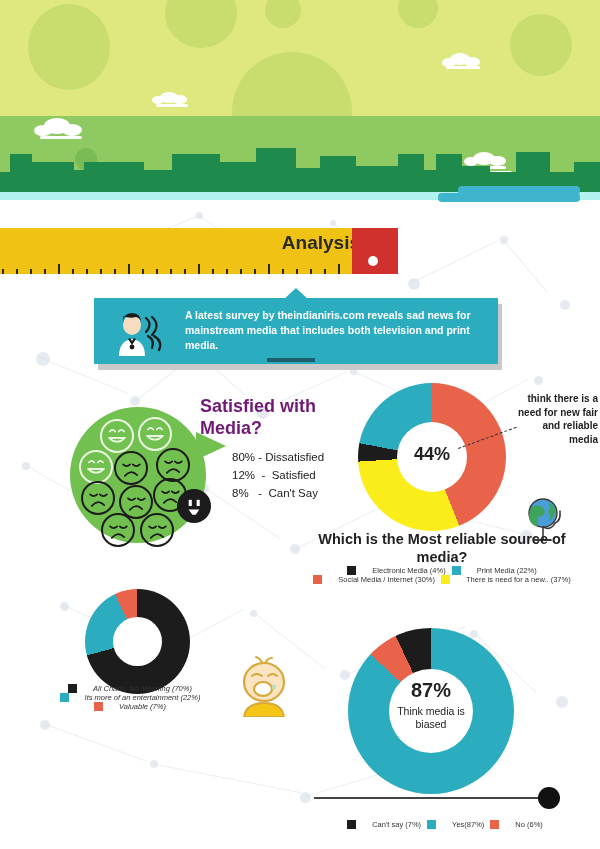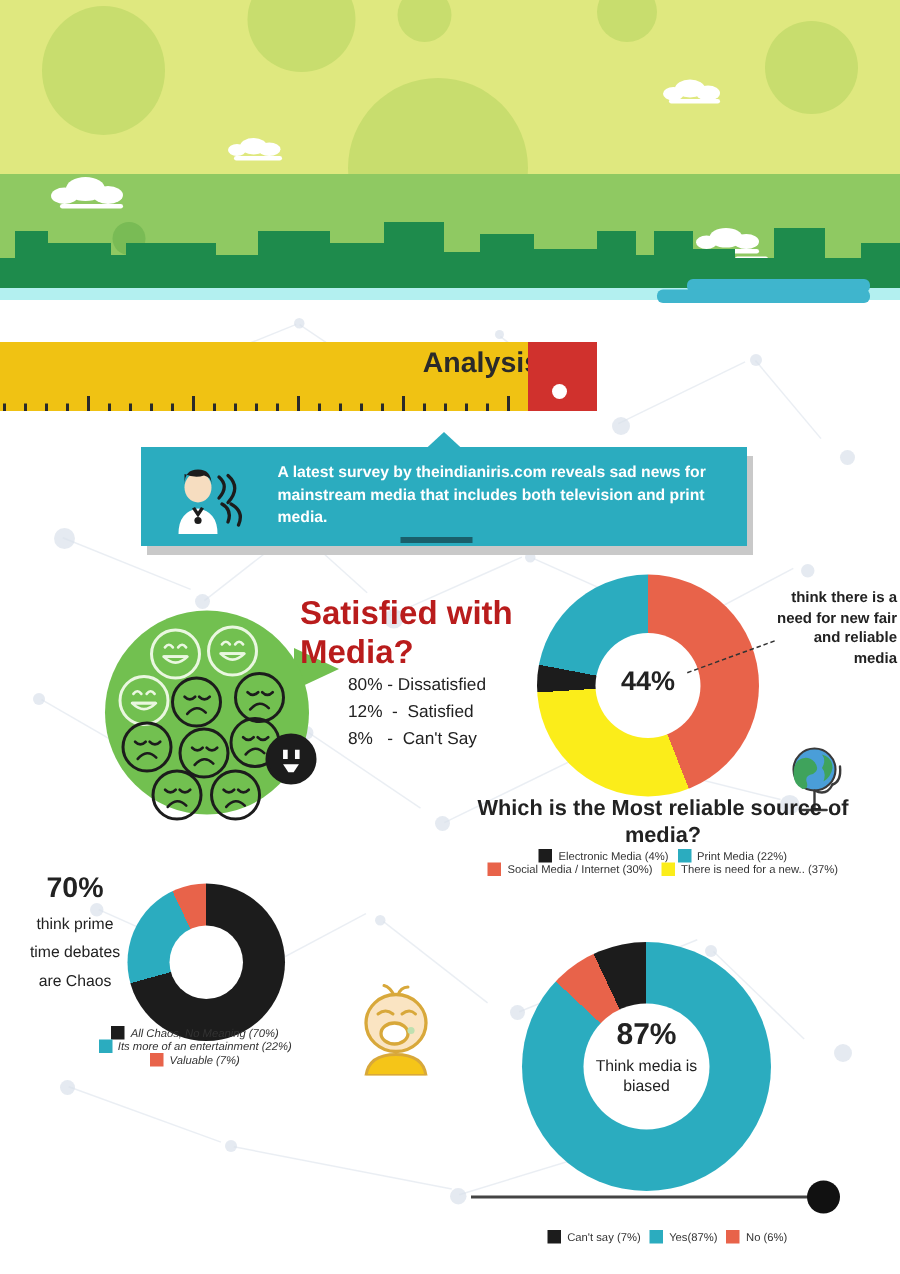--- a/index.html
+++ b/index.html
@@ -67,21 +67,21 @@
   .blob { position:absolute; left:70px; top:407px; width:136px; height:136px; border-radius:50%; background:#72c050; }
   .blob-tail {
     position:absolute; left:196px; top:432px; width:0; height:0;
     border-top:14px solid transparent; border-bottom:14px solid transparent;
     border-left:30px solid #72c050;
   }
   .face { position:absolute; width:34px; height:34px; border-radius:50%; border:2px solid #1c1c1c; }
   .face.happy { border-color:#eaf7e0; }
   .face.black { background:#1c1c1c; border-color:#1c1c1c; }
 
-  .sat-title { position:absolute; left:200px; top:396px; width:170px; font-size:22px; font-weight:bold; color:#b91c1c; line-height:1.2; }
+  .sat-title { position:absolute; left:200px; top:396px; width:170px; font-size:18px; font-weight:bold; color:#701a75; line-height:1.2; }
   .sat-list { position:absolute; left:232px; top:449px; font-size:11.5px; color:#222; line-height:1.55; white-space:pre; }
 
   
   .donut { position:absolute; border-radius:50%; }
   .donut-hole { position:absolute; border-radius:50%; background:#fff; }
   .donut-center { position:absolute; text-align:center; }
 
   .d44 { left:358px; top:383px; width:148px; height:148px; }
   .d44h { left:397px; top:422px; width:70px; height:70px; }
   .d44c { left:397px; top:444px; width:70px; font-size:18px; font-weight:bold; color:#222; }
@@ -91,21 +91,21 @@
     font-size:10px; color:#222; line-height:1.35;font-weight:bold;
   }
   .dashline { position:absolute; left:458px; top:448px; width:62px; height:1px;
     border-top:1.5px dashed #333; transform:rotate(-20deg); transform-origin:0 0; }
 
   .rel-title { position:absolute; left:300px; top:530px; width:284px; text-align:center;
     font-size:14.5px; font-weight:bold; color:#222; line-height:1.25; }
 
   .legend { position:absolute; }
   .leg-row { display:flex; align-items:center; justify-content:center; gap:6px; }
-  .leg-item { display:inline-flex; align-items:center; gap:4px; }
+  .leg-item { display:inline-flex; align-items:center; gap:16px; }
   .swatch { display:inline-block; width:9px; height:9px; flex:0 0 auto; }
   .leg-text { font-size:7.5px; color:#333; white-space:nowrap; }
 
   .d70 { left:85px; top:589px; width:105px; height:105px; }
   .d70h { left:113px; top:617px; width:49px; height:49px; }
   .s70 { position:absolute; left:14px; top:582px; width:72px; text-align:center; line-height:1.2; }
   .s70 .big { font-size:19px; font-weight:bold; color:#222; display:block; }
   .s70 .small { font-size:10.5px; color:#222; }
 
   .d87 { left:348px; top:628px; width:166px; height:166px; }
@@ -402,24 +402,20 @@
           <span class="swatch" style="background: rgb(232, 99, 74);"></span>
           <span class="leg-text">Social Media / Internet (30%)</span>
         </span>
         <span class="leg-item">
           <span class="swatch" style="background: rgb(251, 237, 26);"></span>
           <span class="leg-text">There is need for a new.. (37%)</span>
         </span>
       </div>
     </div>
 
-  <div class="s70">
-    <span class="big">70%</span>
-    <span class="small">think prime time debates are Chaos</span>
-  </div>
   <div class="donut d70" style="background: conic-gradient(rgb(28, 28, 28) 0deg, rgb(28, 28, 28) 254.545deg, rgb(43, 172, 191) 254.545deg, rgb(43, 172, 191) 334.545deg, rgb(232, 99, 74) 334.545deg, rgb(232, 99, 74) 360deg);"></div>
   <div class="donut-hole d70h"></div>
   <div class="legend" id="legend-prime" style="left:10px; top:684px; width:240px;font-style:italic;">
       <div class="leg-row">
         <span class="leg-item">
           <span class="swatch" style="background: rgb(28, 28, 28);"></span>
           <span class="leg-text">All Chaos, No Meaning (70%)</span>
         </span>
       </div>
       <div class="leg-row">

